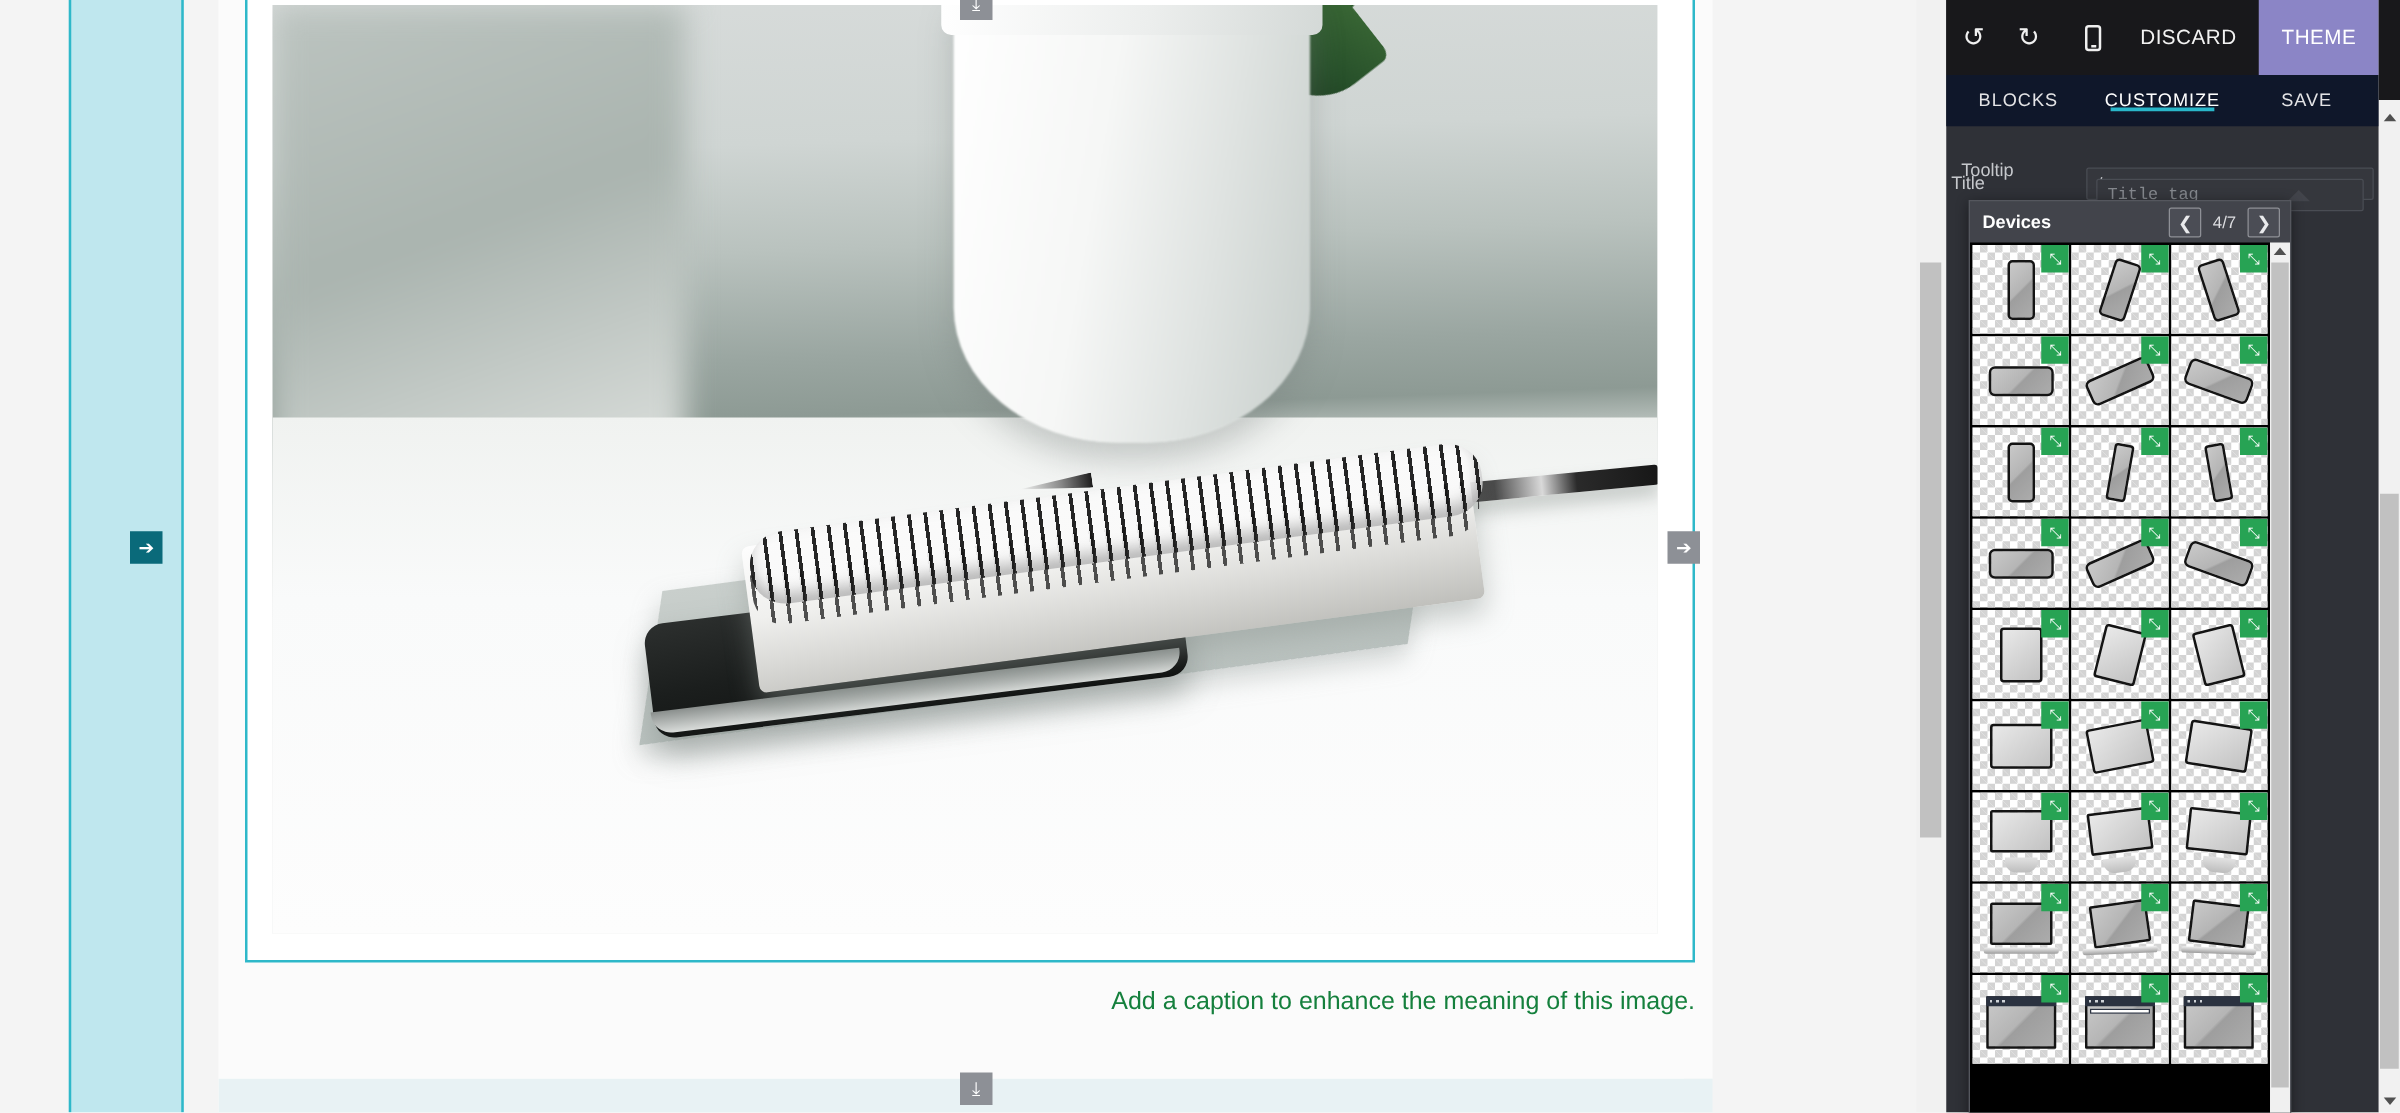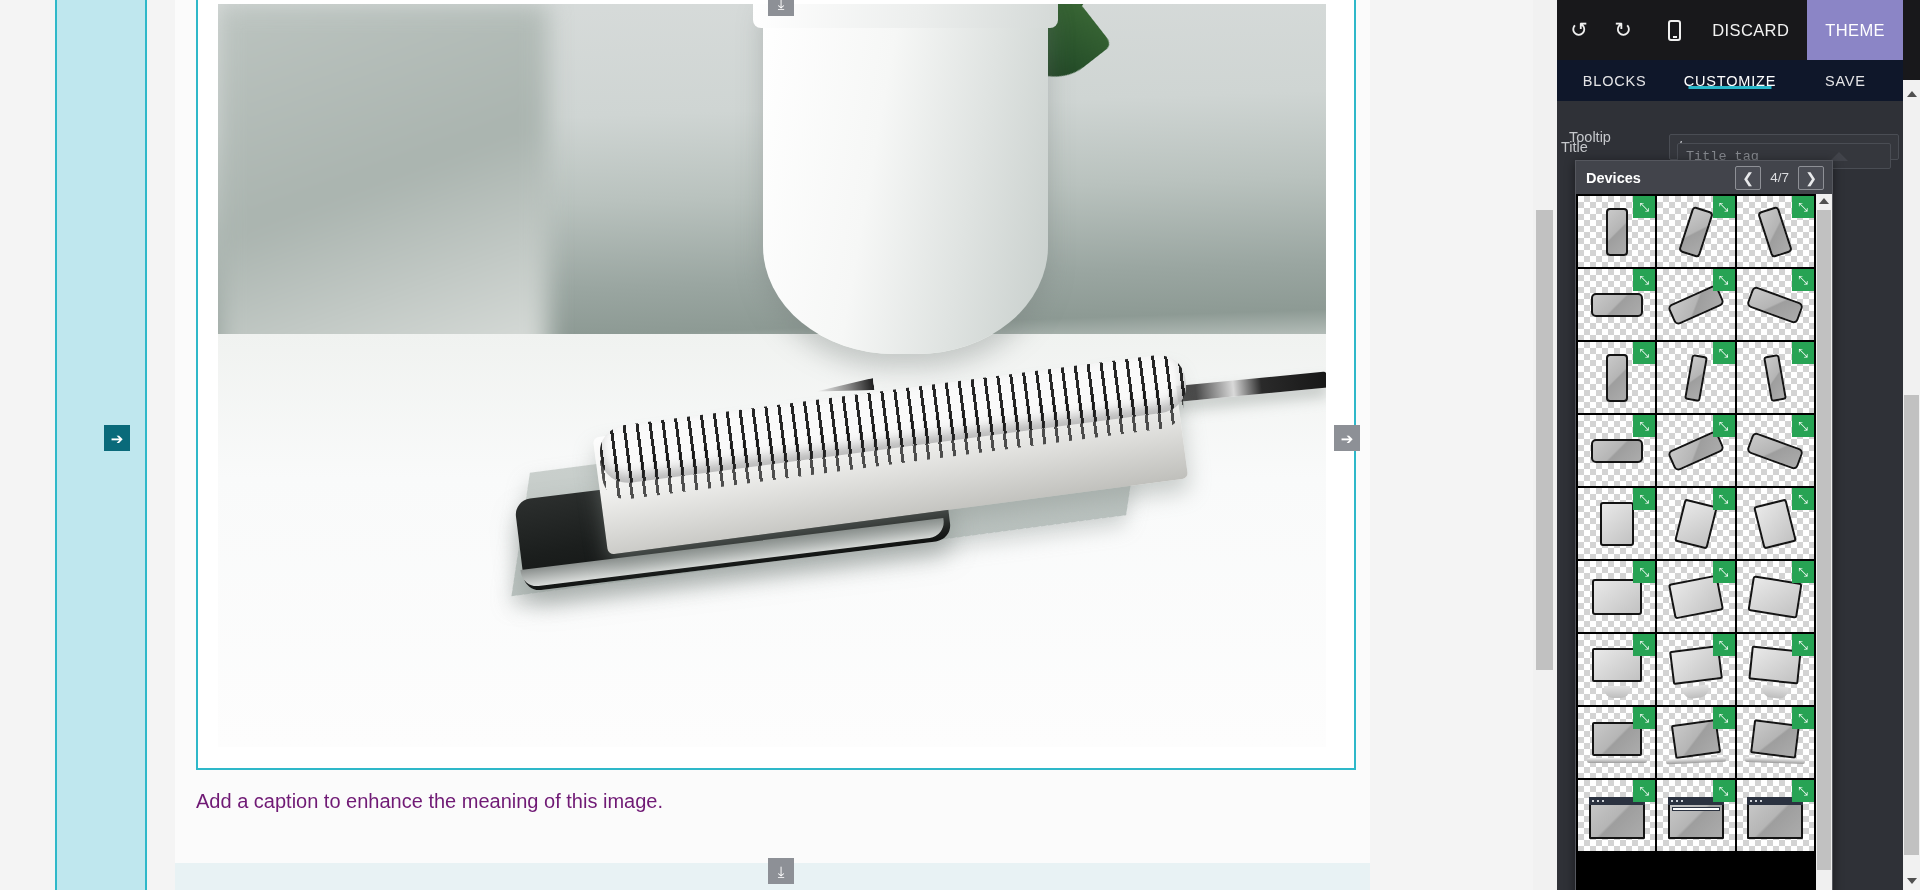--- a/index.html
+++ b/index.html
@@ -137,22 +137,22 @@
   }
   .ph-phone-edge {
     position: absolute; left: 302px; top: 540px; width: 426px; height: 18px;
     background: linear-gradient(180deg,#8a8f8d,#d9dcda);
     transform: rotate(-7deg);
     border-radius: 0 0 16px 16px;
   }
 
   .caption {
     position: absolute; left: 196px; top: 790px;
-    width: 1160px; text-align: left;
-    font-size: 20px; color: #701a75;
+    width: 1160px; text-align: right;
+    font-size: 20px; color: #15803d;
   }
 
   
   .handle {
     position: absolute;
     width: 26px; height: 26px;
     display: flex; align-items: center; justify-content: center;
     color: #fff; font-size: 15px; line-height: 1;
   }
   .handle.grey { background: #8d9096; }

